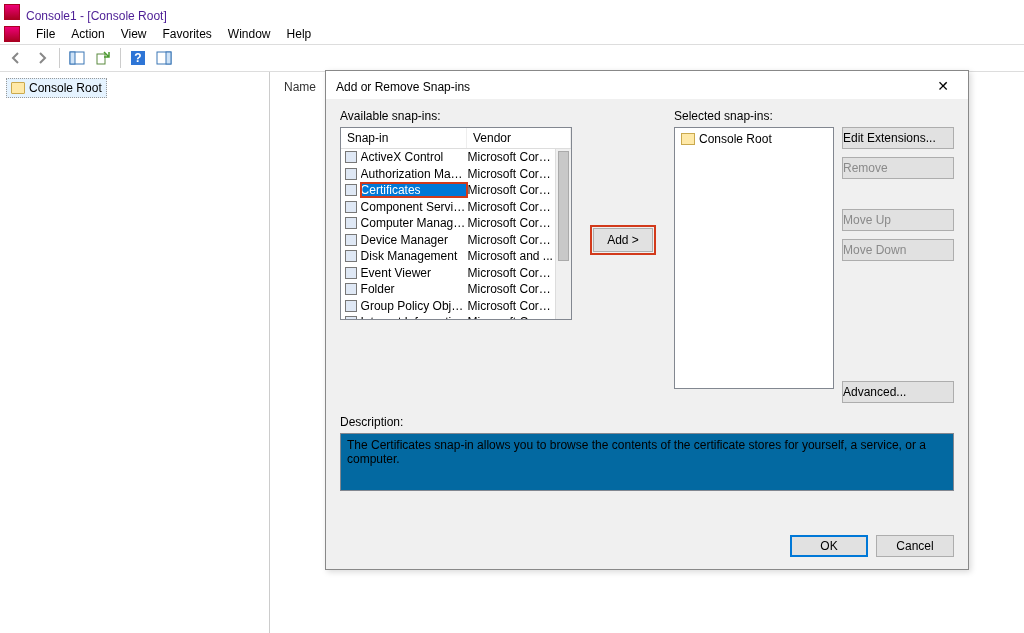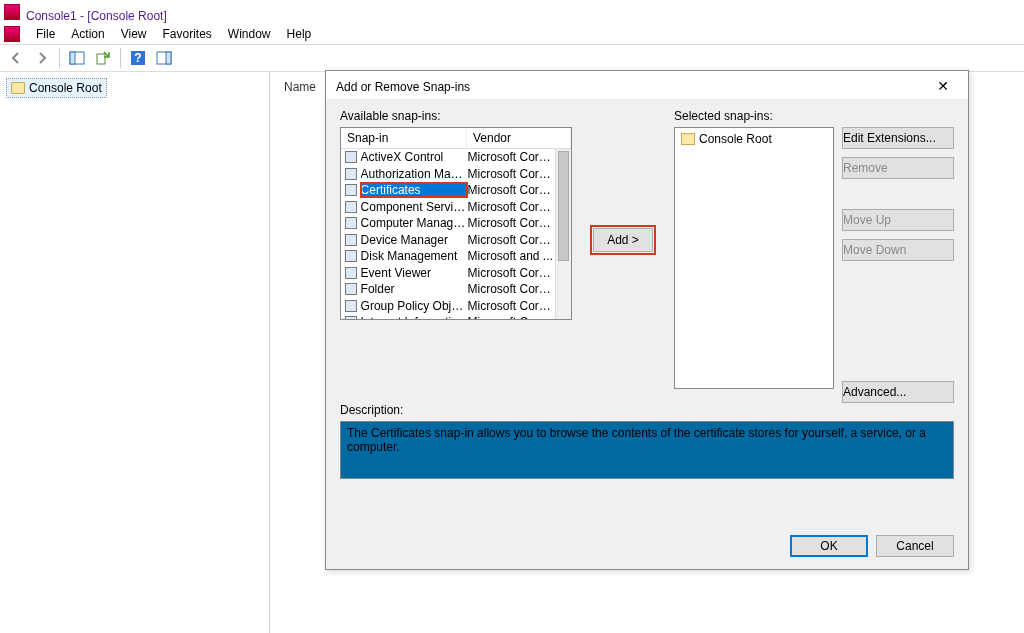--- a/index.html
+++ b/index.html
@@ -63,21 +63,21 @@
   .treeview .node { display:flex; align-items:center; gap:4px;}
   .treeview .folder-icon { width:14px; height:12px; background:#ffe9a8; border:1px solid #caa94e; }
 
   .btn { width:112px; height:22px; background:#e1e1e1; border:1px solid #adadad; line-height:20px; cursor:default;}
   .btn.disabled { color:#8a8a8a; }
   .btn-col { display:flex; flex-direction:column; gap:8px;}
 
   .add-btn { width:60px; height:24px; background:#e1e1e1; border:1px solid #adadad; text-align:center; line-height:22px;}
   .add-wrap { outline:2px solid #d23a1b; padding:1px;}
 
-  .desc-box { }
+  .desc-box { margin-top:12px;}
   .desc-text { border:1px solid #828790; background:#0369a1; height:58px; padding:4px 6px; margin-top:4px;}
 
   .dlg-buttons { position:absolute; right:14px; bottom:12px; display:flex; gap:8px;}
   .dlg-btn { width:78px; height:22px; background:#e1e1e1; border:1px solid #adadad; text-align:center; line-height:20px;}
   .dlg-btn.default { border:1px solid #0078d7; box-shadow:inset 0 0 0 1px #0078d7;}
 
 </style>
 </head>
 <body>
 

